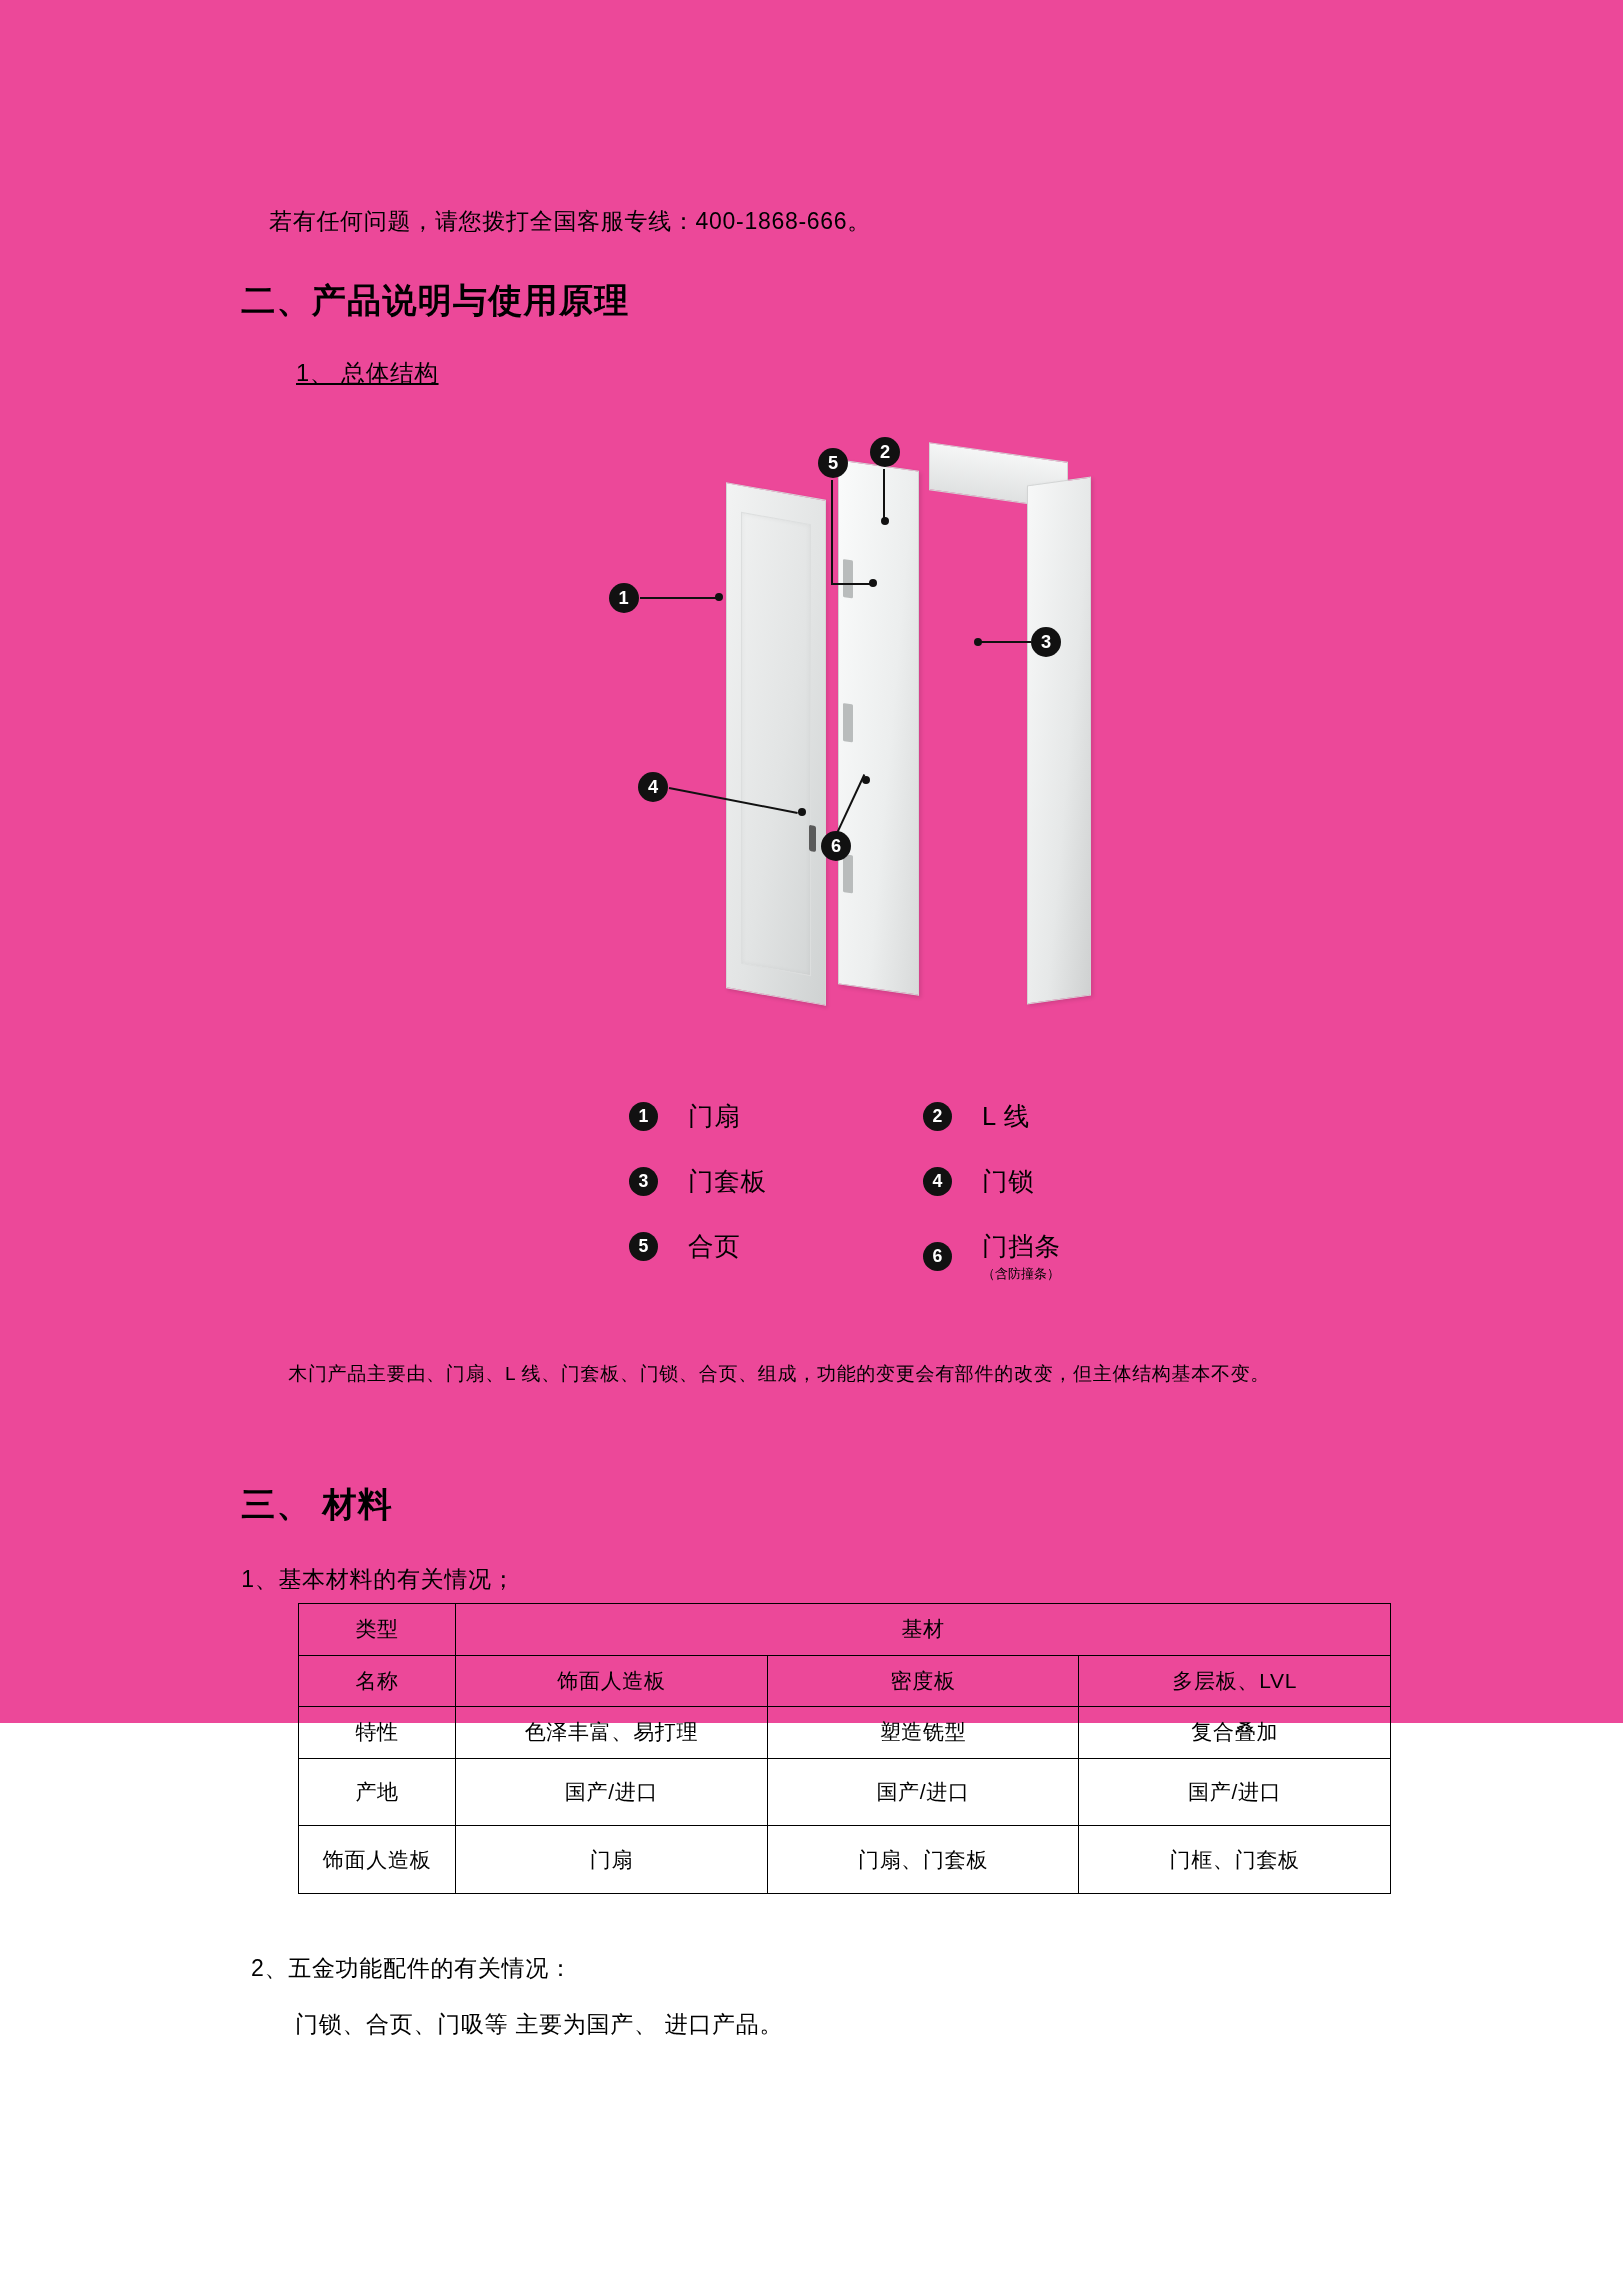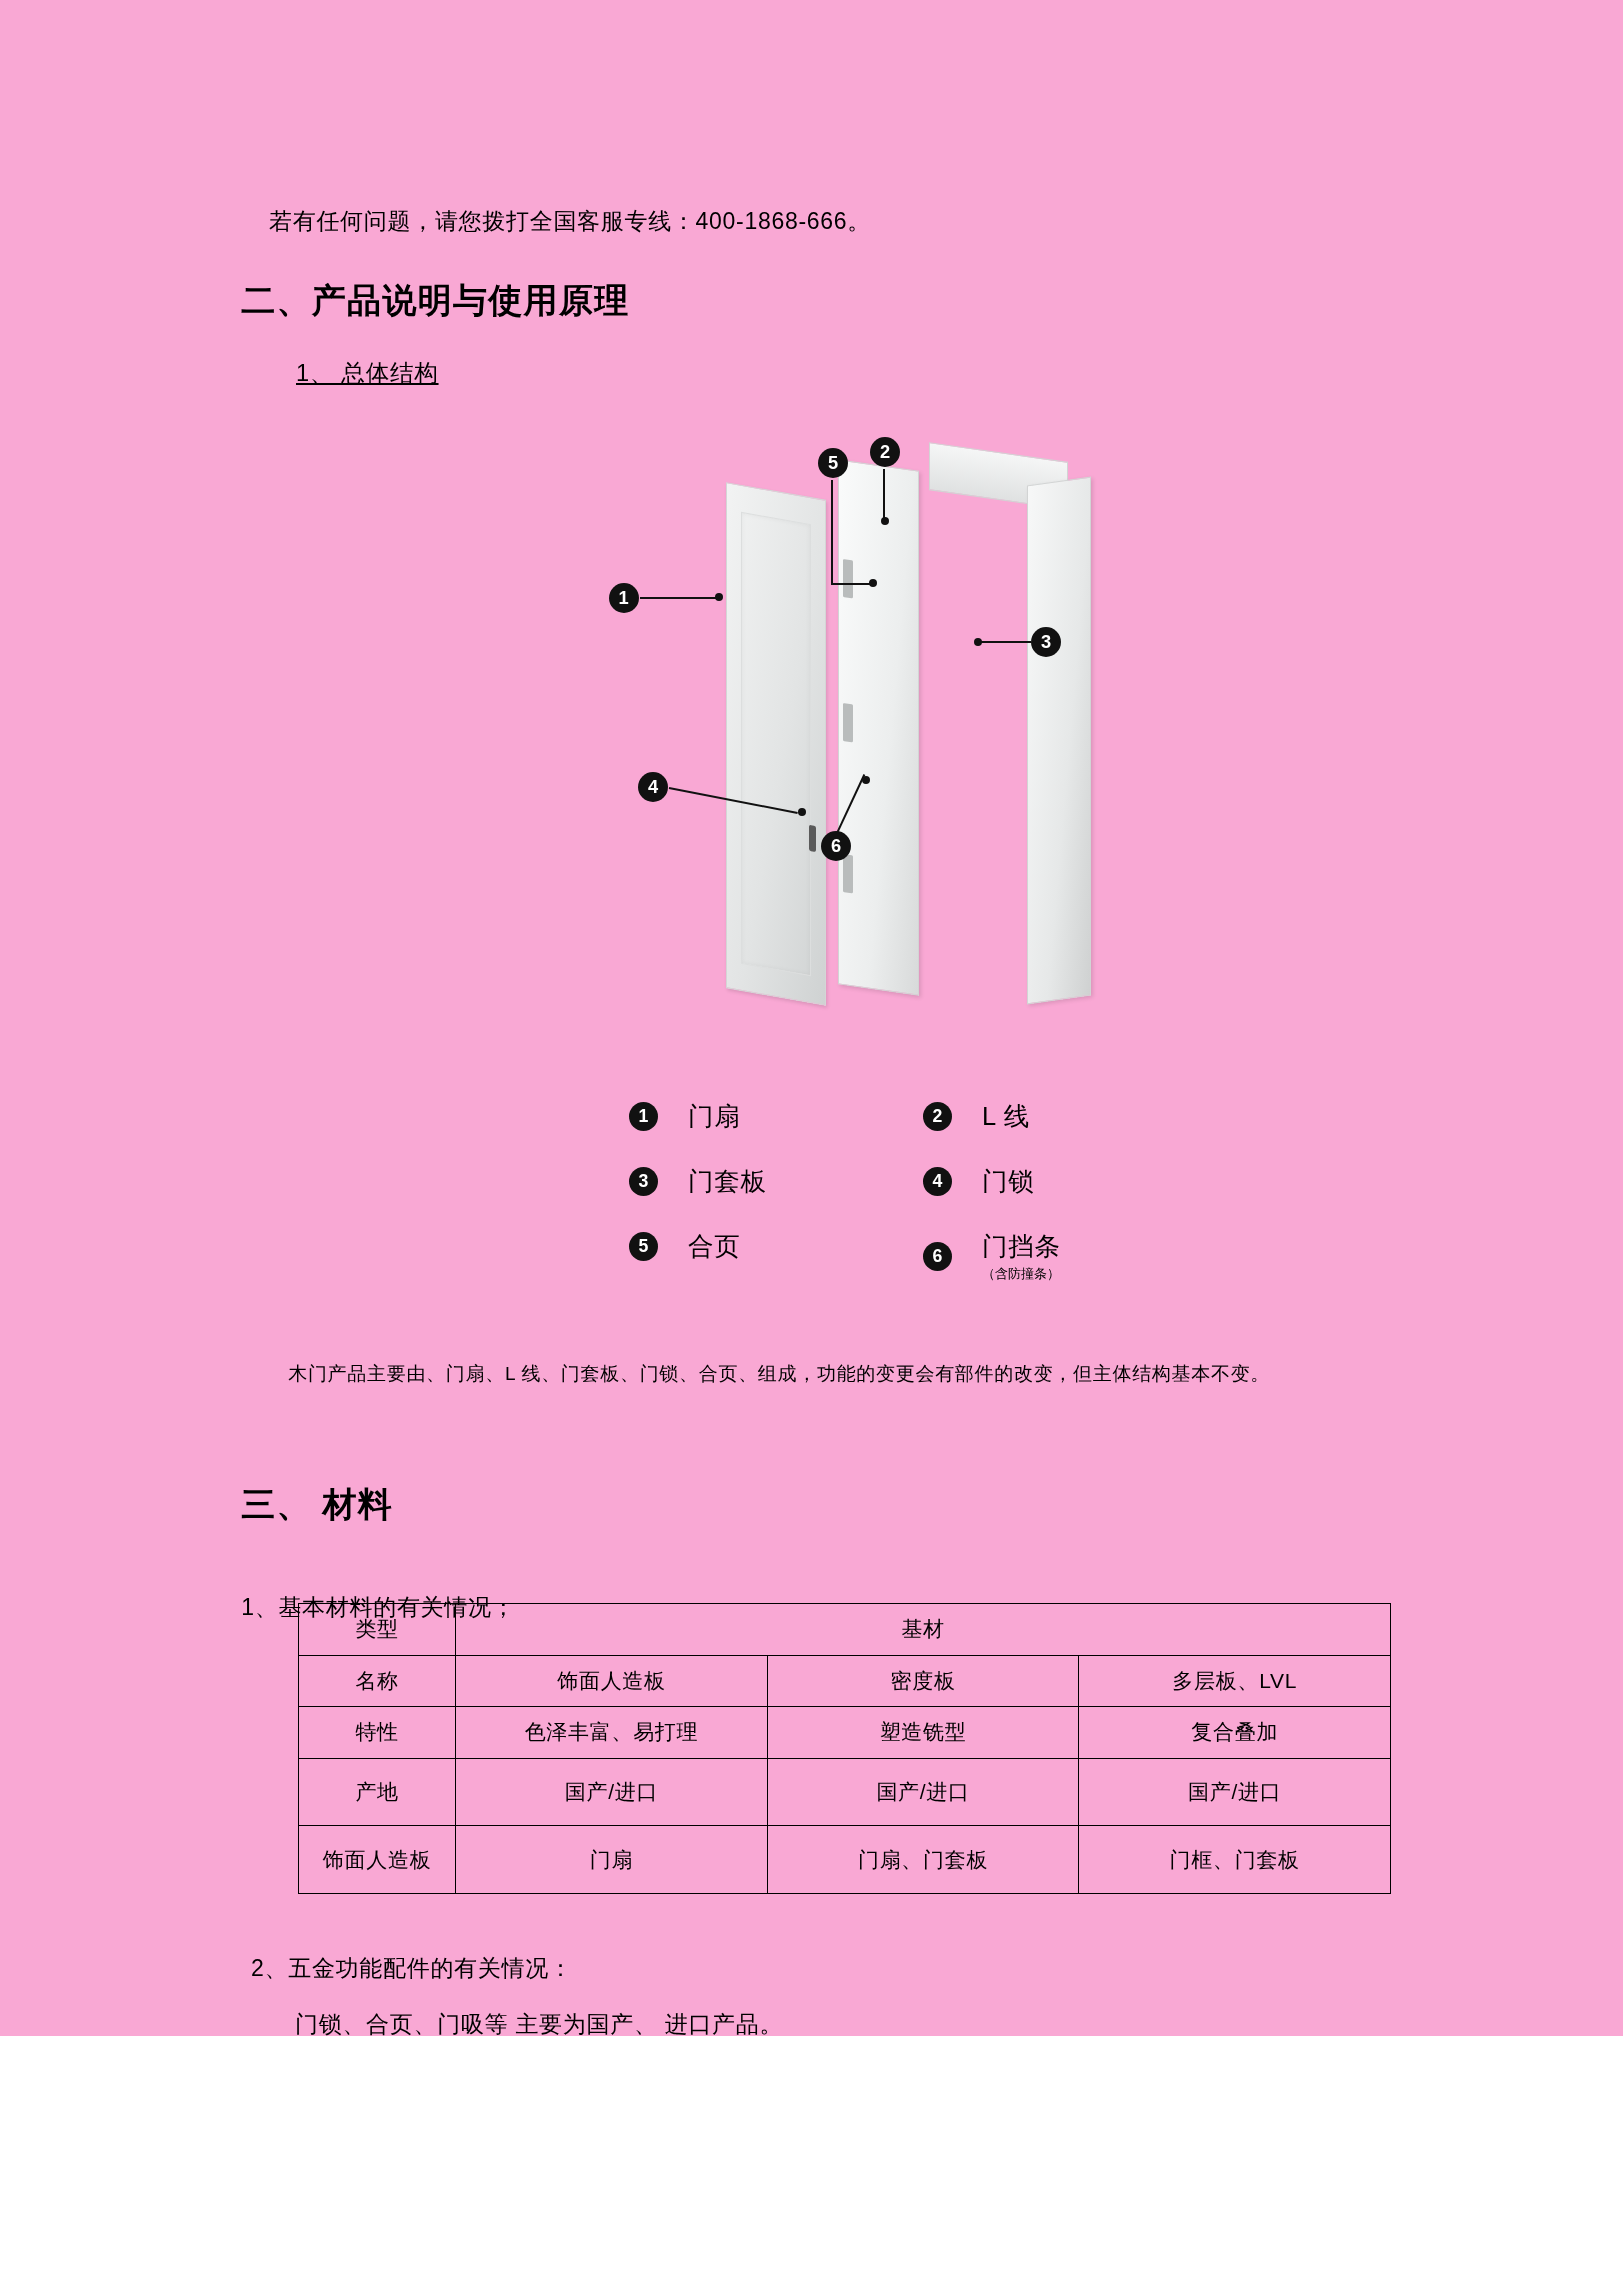--- a/index.html
+++ b/index.html
@@ -12,22 +12,22 @@
     height: 2295px;
     font-family: "Liberation Sans", sans-serif;
     color: #000000;
     position: relative;
     overflow: hidden;
   }
   .page {
     position: absolute;
     left: 0; top: 0;
     width: 1623px;
-    height: 2036px;
-    background: #f9a8d4;
+    height: 1723px;
+    background: #ec4899;
   }
   .content {
     position: absolute;
     left: 236px;
     top: 0;
     width: 1171px;
   }
 
   
   .intro-line {
@@ -70,21 +70,21 @@
     width: 1178px;
     text-indent: 47px;
     text-align: justify;
   }
   .list-line {
     position: absolute;
     font-size: 23px;
     letter-spacing: 0.7px;
     white-space: nowrap;
   }
-  #line-basic { left: 5.2px; top: 1564px; margin-top: 28px; }
+  #line-basic { left: 5.2px; top: 1564px; }
   #line-hardware { left: 15px; top: 1953px; }
   #line-hardware-detail { left: 59px; top: 2009px; }
 
   
   .illus {
     position: absolute;
     left: 366px;
     top: 419px;
     width: 759px;
     height: 707px;

